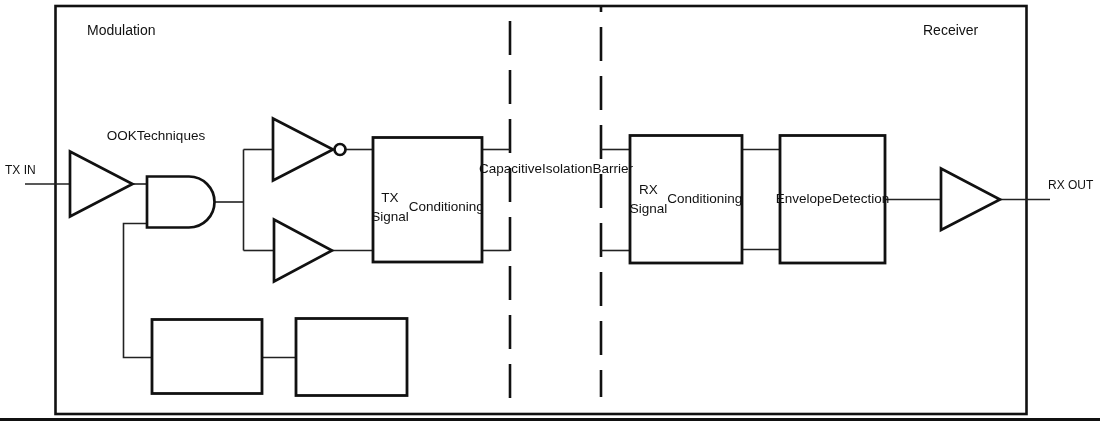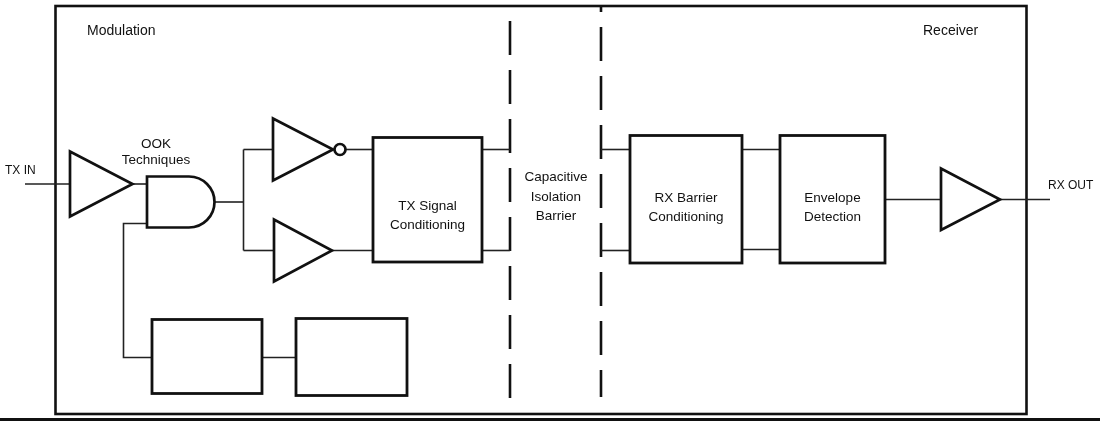--- a/index.html
+++ b/index.html
@@ -11,26 +11,25 @@
     font-family: "Liberation Sans", sans-serif;
     color: #111111;
     overflow: hidden;
   }
   .stage svg { position: absolute; left: 0; top: 0; }
   .lbl { position: absolute; font-size: 14px; line-height: 15px; white-space: nowrap; }
   .port-lbl { position: absolute; font-size: 12px; line-height: 14px; white-space: nowrap; }
   .multiline {
     position: absolute;
     display: flex;
-    flex-direction: column;
+    flex-direction: row;
     align-items: center;
     justify-content: center;
     text-align: center;
     font-size: 13.5px;
-    margin-top: 8px;
   }
   .multiline span, .multiline .bline { display: block; }
   .ook-lbl { line-height: 16px; }
   .barrier-lbl { line-height: 19.5px; }
   .block-lbl { line-height: 19.5px; }
   .emissions-lbl { line-height: 18.5px; }
   sub { font-size: 0.72em; line-height: 0; }
   .keep-space { white-space: pre; }
 </style>
 </head>
@@ -102,21 +101,21 @@
     <span>Isolation</span>
     <span>Barrier</span>
   </div>
 
   <div class="multiline block-lbl" style="left:373px; top:137px; width:109px; height:140px;">
     <span>TX Signal</span>
     <span>Conditioning</span>
   </div>
 
   <div class="multiline block-lbl" style="left:630px; top:135px; width:112px; height:128px;">
-    <span>RX Barrier</span>
+    <span>RX Signal</span>
     <span>Conditioning</span>
   </div>
 
   <div class="multiline block-lbl" style="left:780px; top:135px; width:105px; height:128px;">
     <span>Envelope</span>
     <span>Detection</span>
   </div>
 
 
 

